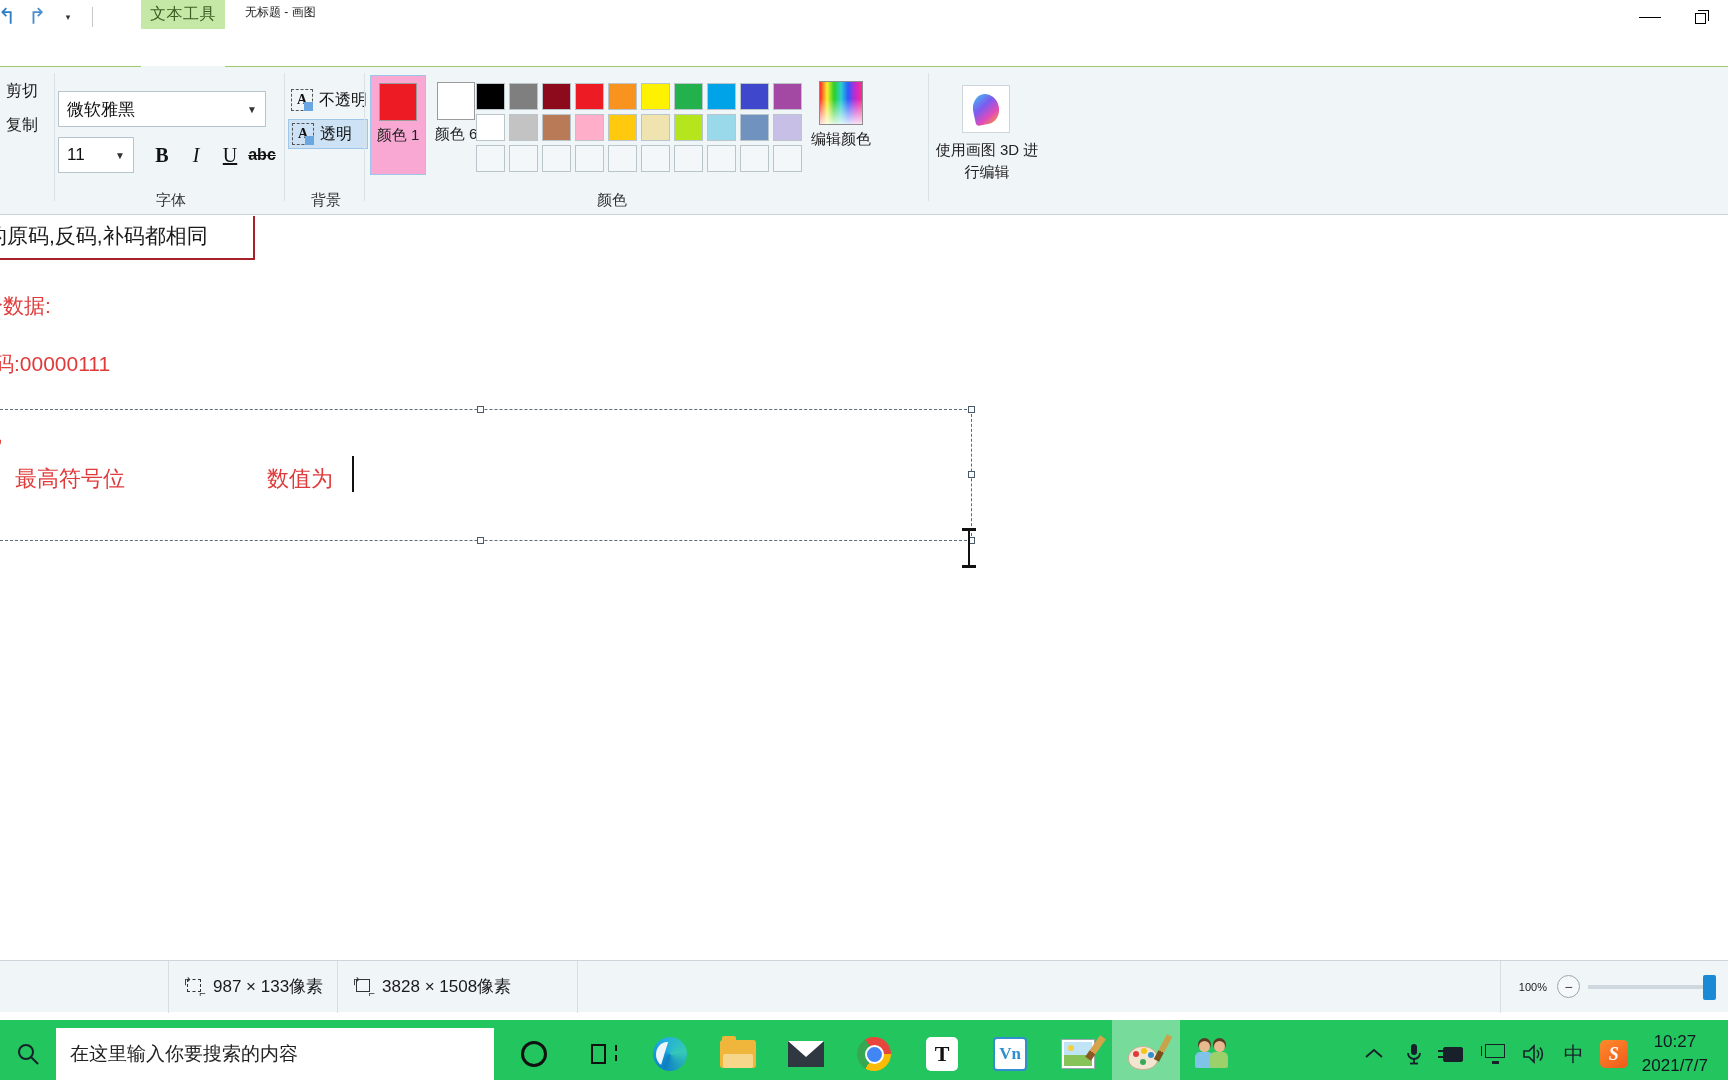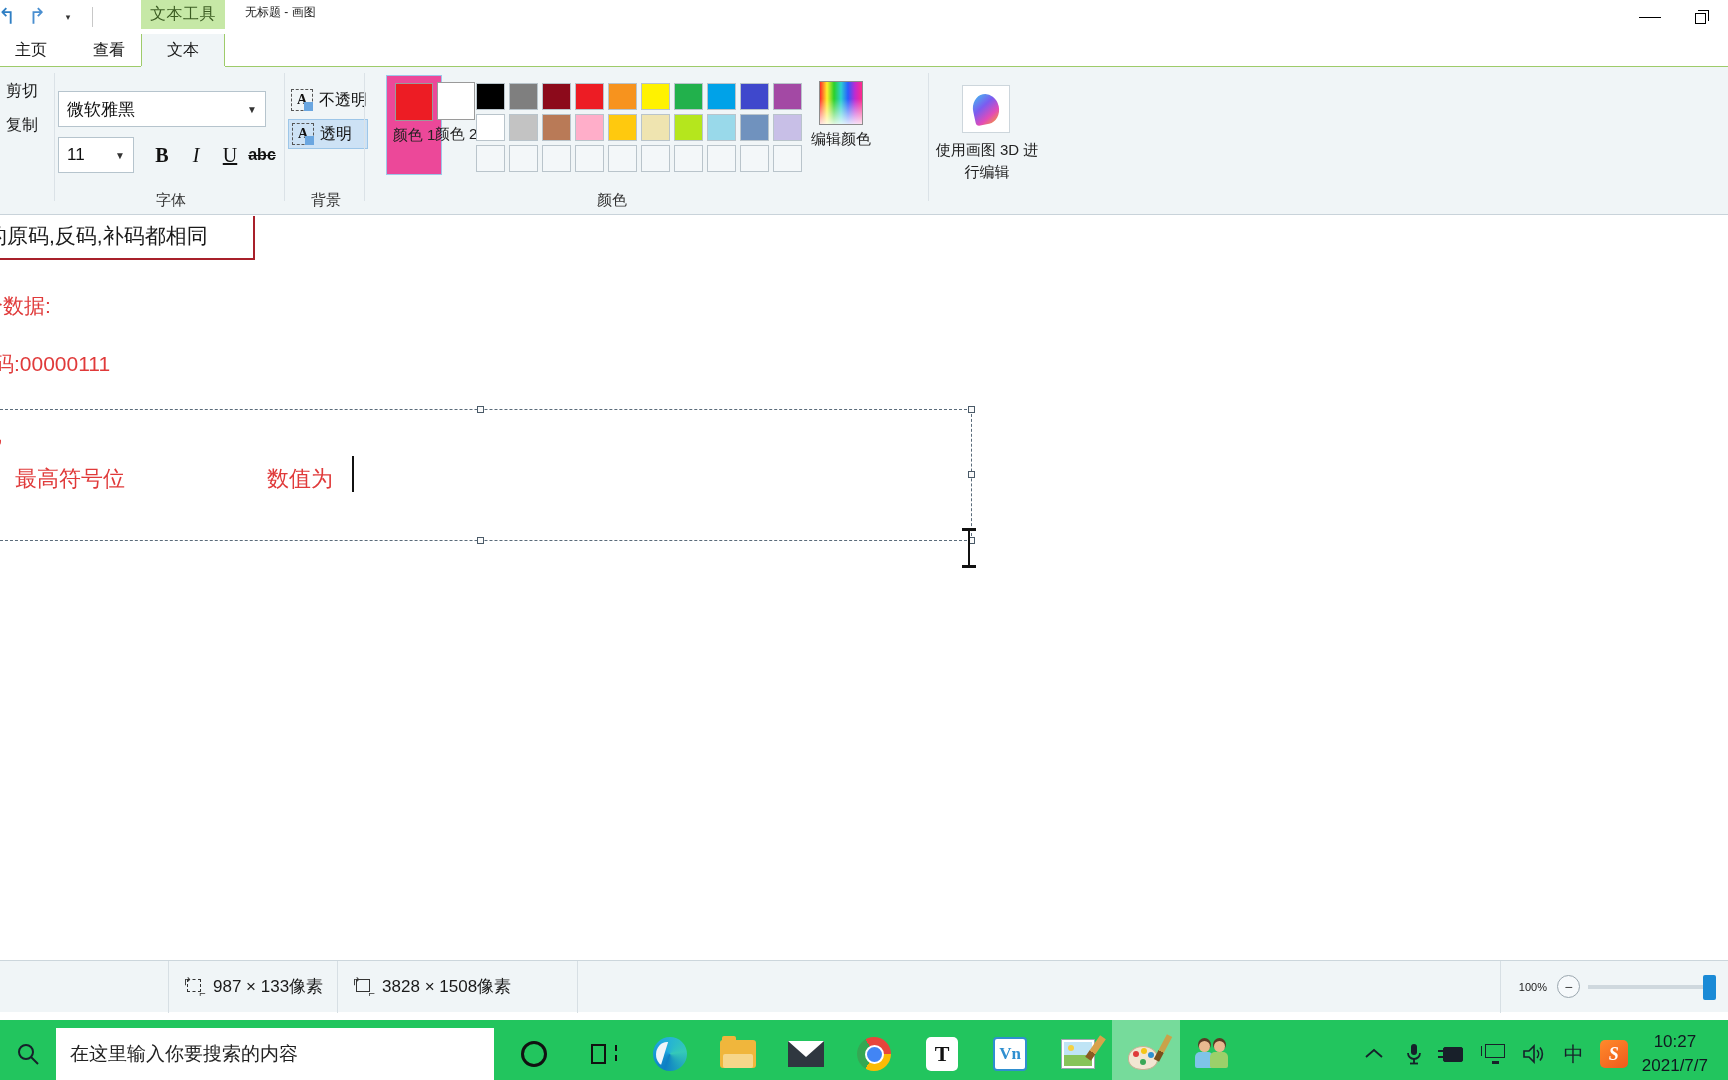--- a/index.html
+++ b/index.html
@@ -120,21 +120,21 @@
     font-family: "Liberation Serif", serif; font-size: 14px; font-weight: bold; color: #111;
   }
   .aglyph::after { content: ""; position: absolute; right: -1px; bottom: -1px; width: 9px; height: 9px; background: #6aa6e0; }
 
   
   .g-colorsel { left: 366px; width: 100px; }
   .colorbox {
     position: absolute; top: 8px; width: 56px; height: 100px;
     display: flex; flex-direction: column; align-items: center;
   }
-  .colorbox.c1 { left: 20px; background: #ec4899; border: 1px solid #9dc6e8; }
+  .colorbox.c1 { left: 4px; background: #f9a8d4; border: 1px solid #9dc6e8; }
   .colorbox.c2 { left: 62px; }
   .swatch-big { width: 38px; height: 38px; border: 1px solid #9a9a9a; margin-top: 7px; }
   .cb-label { font-size: 15px; color: #222; line-height: 20px; text-align: center; margin-top: 4px; }
 
   
   .g-palette { left: 466px; width: 416px; }
   .palgrid { position: absolute; left: 8px; top: 14px; display: grid; grid-template-columns: repeat(10, 33px); grid-auto-rows: 31px; gap: 0; }
   .pcell { width: 33px; height: 31px; padding: 2px; }
   .pswatch { width: 100%; height: 100%; border: 1px solid #b9c4cb; }
   .editcolor { position: absolute; left: 343px; top: 14px; width: 64px; display: flex; flex-direction: column; align-items: center; }
@@ -394,25 +394,20 @@
         </div>
       <div class="wc">
         <div class="wc-restore">
             <i class="b"></i>
             <i class="f"></i>
           </div>
       </div>
     </div>
   </div>
 
-  <div class="tabstrip">
-    <div class="tab tab-home">主页</div>
-    <div class="tab tab-view">查看</div>
-    <div class="tab tab-text">文本</div>
-  </div>
   <div class="tabstrip-rule">
       <div class="gap"></div>
     </div>
 
   <div class="ribbon">
 
     <div class="rgroup g-clip">
       <div class="clip-txt" style="top:14px">剪切</div>
       <div class="clip-txt" style="top:48px">复制</div>
       <div class="rgroup-label" style="left:-22px;width:84px">反</div>
@@ -449,21 +444,21 @@
     </div>
     <div class="rgroup-sep" style="left:364px"></div>
 
     <div class="rgroup g-colorsel">
       <div class="colorbox c1">
         <div class="swatch-big" id="c1sw" style="background: rgb(237, 28, 36);"></div>
         <div class="cb-label">颜色 1</div>
       </div>
       <div class="colorbox c2">
         <div class="swatch-big" id="c2sw" style="background: rgb(255, 255, 255);"></div>
-        <div class="cb-label">颜色 2</div>
+        <div class="cb-label">颜色 6</div>
       </div>
     </div>
 
     <div class="rgroup g-palette">
       <div class="palgrid" id="palette">
           <div class="pcell">
             <div class="pswatch" style="background: rgb(0, 0, 0);"></div>
           </div>
           <div class="pcell">
             <div class="pswatch" style="background: rgb(127, 127, 127);"></div>

